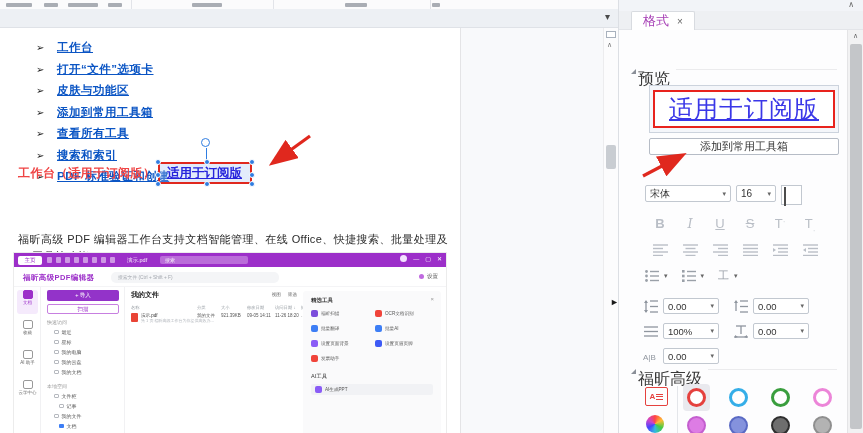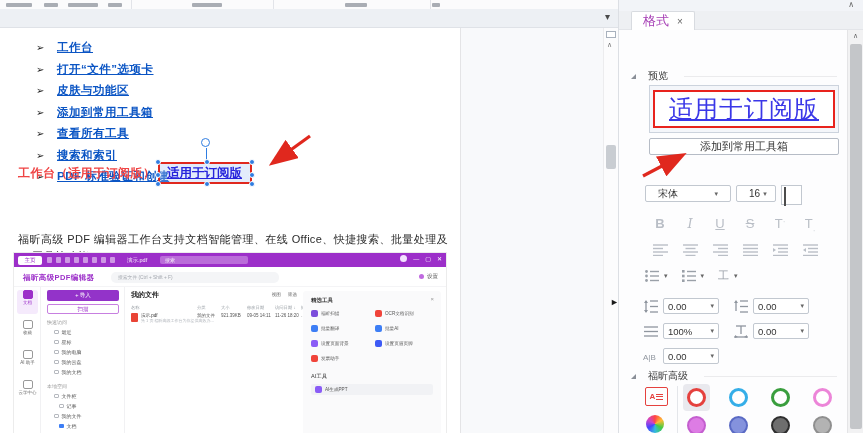--- a/index.html
+++ b/index.html
@@ -99,31 +99,31 @@
   .mini-up { position:absolute; right:10px; top:0; font-size:8px; color:#666; cursor:pointer; }
   .tabbar { position:absolute; left:0; top:11px; width:245px; height:19px; background:#eef0f3; border-bottom:1px solid #e3e5e9; }
   .tab { position:absolute; left:12px; top:0; width:64px; height:19px; background:#fff; border:1px solid #d8dbe0; border-bottom:none; border-radius:2px 2px 0 0; display:flex; align-items:center; justify-content:center; gap:8px; cursor:pointer; }
   .tab-label { font-size:13px; color:#a63fb5; }
   .tab-close { font-size:10px; color:#666; cursor:pointer; }
   .pbody { position:absolute; left:0; top:30px; width:228px; height:403px; }
   .p-sb { position:absolute; left:228px; top:30px; width:17px; height:403px; background:#f2f2f3; border-left:1px solid #e4e4e6; }
   .p-sb-up { position:absolute; left:5px; top:2px; font-size:7px; color:#666; cursor:pointer; }
   .p-sb-thumb { position:absolute; left:2px; top:14px; width:12px; height:385px; background:#c4c6c9; border-radius:2px; cursor:pointer; }
 
-  .sechead { position:absolute; left:12px; display:flex; align-items:center; gap:12px; font-size:10px; color:#3a3a3a; width:206px; cursor:pointer; }
+  .sechead { position:absolute; left:12px; display:flex; gap:2px; font-size:16px; color:#3a3a3a; width:206px; cursor:pointer; }
   .sechead::after { content:""; flex:1; height:1px; background:#ebebed; margin-left:4px; }
   .tri { width:0; height:0; border-left:5px solid transparent; border-bottom:5px solid #8a8f98; }
 
   .preview-box { position:absolute; left:30px; top:55px; width:190px; height:48px; background:#f4f6fa; border:1px solid #ccd3dd; display:flex; align-items:center; justify-content:center; }
   .preview-red { width:182px; height:38px; border:2px solid #e8231d; background:#fff; display:flex; align-items:center; justify-content:center; }
   .preview-text { font-family:"DejaVu Serif", serif; font-size:24px; color:#3a37e8; text-decoration:underline; white-space:nowrap; letter-spacing:1px; }
   .add-btn { position:absolute; left:30px; top:108px; width:190px; height:17px; background:#fff; border:1px solid #b6bcc6; border-radius:2px; font-size:11px; color:#333; text-align:center; line-height:15px; cursor:pointer; }
 
   .selrow { position:absolute; display:flex; align-items:center; }
-  .uisel { height:17px; background:#fff; border:1px solid #c2c8d0; border-radius:2px; display:flex; align-items:center; justify-content:space-between; padding:0 12px; font-size:10px; color:#333; cursor:pointer; }
+  .uisel { height:17px; background:#fff; border:1px solid #c2c8d0; border-radius:2px; display:flex; align-items:center; justify-content:space-between; padding:0 4px; font-size:10px; color:#333; cursor:pointer; }
   .dd { font-size:7px; color:#666; margin-left:3px; }
   .swatch-outer { position:absolute; left:162px; top:155px; width:21px; height:20px; border:1px solid #c2c8d0; background:#fff; padding:2px; cursor:pointer; }
   .swatch-inner { width:100%; height:100%; border:1px solid #4c4c4c; }
 
   .iconrow { position:absolute; left:26px; display:flex; }
   .tbtn { width:30px; height:18px; display:flex; align-items:center; justify-content:center; color:#b9bec6; font-size:13px; cursor:pointer; }
   .tbtn .mini { font-size:8px; }
   .al-ic { width:30px; height:16px; display:flex; align-items:center; justify-content:center; cursor:pointer; }
   .listrow { position:absolute; left:26px; top:238px; display:flex; gap:14px; color:#9aa0a8; }
   .lbtn { display:flex; align-items:center; gap:2px; cursor:pointer; font-size:11px; }

